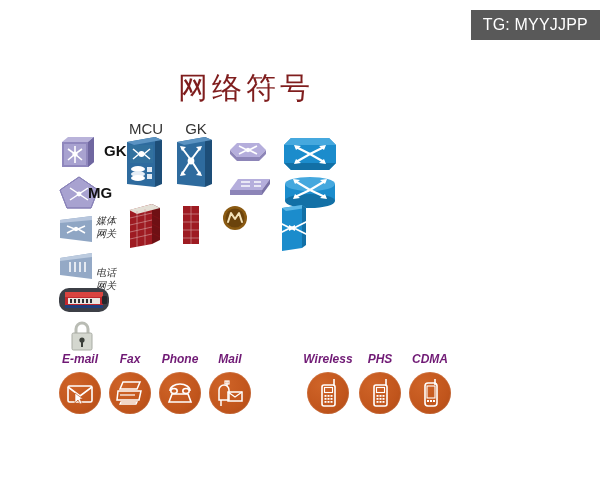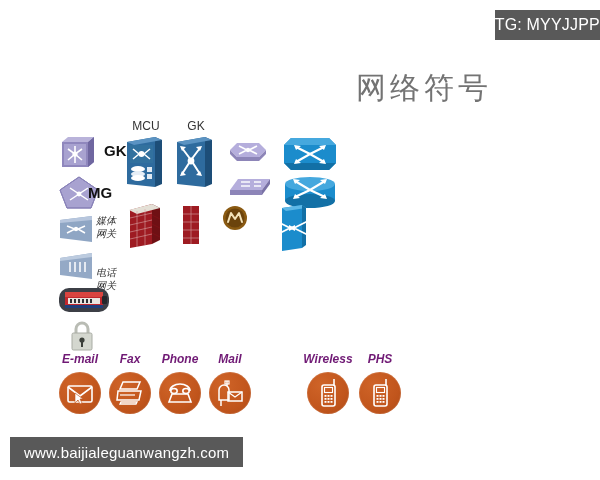--- a/index.html
+++ b/index.html
@@ -15,35 +15,35 @@
   
   .wm-bar{
     position:absolute;
     background:#595959;
     color:#ffffff;
     display:flex;align-items:center;justify-content:center;
     font-family:"Liberation Sans",sans-serif;
     letter-spacing:.2px;
     white-space:nowrap;
   }
-  .wm-top{ right:0; top:10px; height:30px; padding:0 0; font-size:16px; }
+  .wm-top{ right:0; top:10px; height:30px; padding:0 12px; font-size:16px; }
   .wm-bottom{ left:10px; top:437px; height:30px; padding:0 14px; font-size:15px; }
 
   
   .title{
     position:absolute;left:0;top:68px;width:492px;
-    text-align:right;
+    text-align:center;
     font-family:"Liberation Serif",serif;
-    font-size:30px;color:#737373;letter-spacing:4px;
+    font-size:30px;color:#7f1d1d;letter-spacing:4px;
   }
 
   
   .cell{position:absolute;}
   .cap{
-    font-size:12px;color:#333;text-align:center;
+    font-size:15px;color:#333;text-align:center;
     font-family:"Liberation Sans",sans-serif;line-height:1.15;
   }
   .lbl-bold{
     font-size:15px;font-weight:bold;color:#111;
     font-family:"Liberation Sans",sans-serif;
   }
   .lbl-cn{
     font-size:10px;color:#333;line-height:1.25;text-align:center;
     font-family:"Liberation Sans",sans-serif;
     font-style:italic;
@@ -413,18 +413,30 @@
             <rect x="14.5" y="20" width="2" height="1.8"></rect>
             <rect x="17.5" y="20" width="2" height="1.8"></rect>
           <rect x="11.5" y="23" width="2" height="1.8"></rect>
             <rect x="14.5" y="23" width="2" height="1.8"></rect>
             <rect x="17.5" y="23" width="2" height="1.8"></rect>
         </g>
       </svg>
     </div>
   </div>
 
-
-  <div class="wm-bar wm-bottom">
-    <span>www.baijialeguanwangzh.com</span>
-  </div>
+  <div class="svc" style="left:402px;">
+    <div class="svc-label">CDMA</div>
+    <div class="svc-circle">
+      <svg width="30" height="30" viewBox="0 0 30 30">
+        <line x1="20" y1="1" x2="20" y2="7" stroke="#ffffff" stroke-width="1.6"></line>
+        <rect x="10" y="5" width="12" height="23" rx="3" fill="none" stroke="#ffffff" stroke-width="1.6"></rect>
+        <rect x="12" y="8" width="8" height="12" fill="none" stroke="#ffffff" stroke-width="1.1"></rect>
+        <g fill="#ffffff">
+          <rect x="12" y="22" width="2" height="2"></rect>
+            <rect x="15" y="22" width="2" height="2"></rect>
+            <rect x="18" y="22" width="2" height="2"></rect>
+        </g>
+      </svg>
+    </div>
+  </div>
+
 
 </div>
 
 </body></html>

